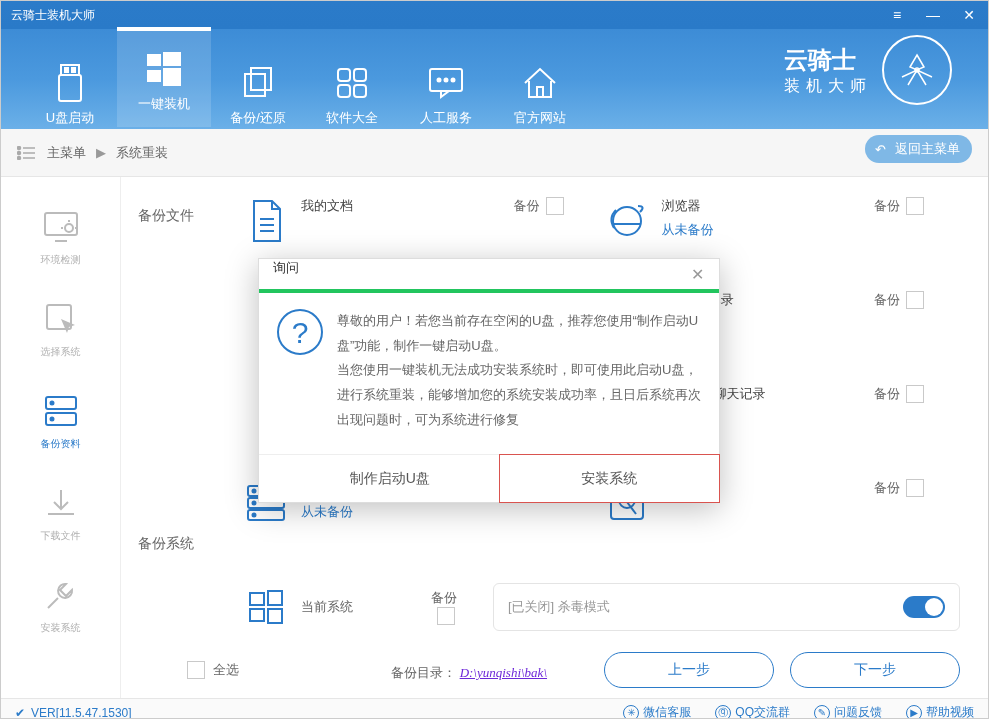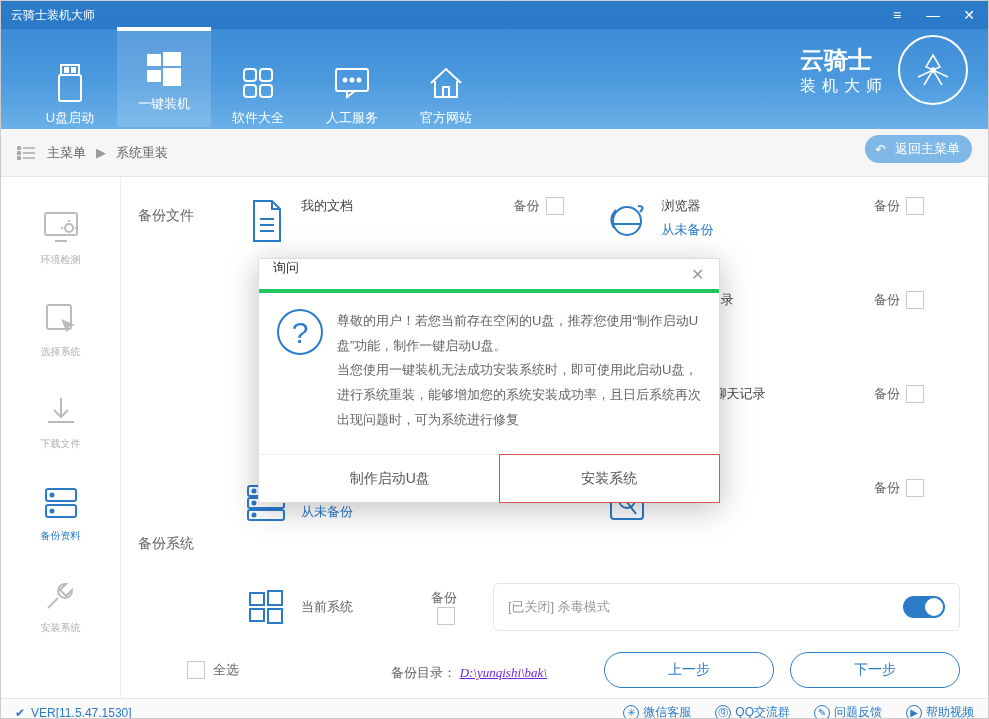--- a/index.html
+++ b/index.html
@@ -6,21 +6,21 @@
 body { width: 989px; height: 719px; overflow: hidden; background: #f5f5f5; border: 1px solid #ccc; }
 
 .titlebar { height: 28px; background: linear-gradient(180deg,#2b7bc9 0%,#2a7ac8 100%); display: flex; align-items: center; padding: 0 10px; color: #fff; font-size: 12px; position: relative; }
 .titlebar .spacer { flex: 1; }
 .titlebar .win-btn { width: 18px; height: 18px; margin-left: 18px; color: #fff; font-size: 14px; display: flex; align-items: center; justify-content: center; cursor: pointer; }
 
 .topbar { height: 100px; background: linear-gradient(180deg,#3d8cd6 0%,#4b99de 50%,#6bb0e8 100%); display: flex; align-items: center; color: #fff; position: relative; padding-left: 22px; }
 .nav-item { display: flex; flex-direction: column; align-items: center; justify-content: center; width: 94px; height: 100px; font-size: 13px; cursor: pointer; margin-top: 32px; }
 .nav-item.active { background: rgba(255,255,255,0.15); border-top: 4px solid #fff; margin-top: -4px; padding-top: 4px; }
 .nav-icon { width: 40px; height: 40px; margin-bottom: 6px; display:flex; align-items:center; justify-content:center; }
-.brand { position:absolute; right: 20px; top: 6px; display:flex; align-items:center;margin-left:33px; }
+.brand { position:absolute; right: 36px; top: 6px; display:flex; align-items:center;margin-left:33px; }
 .brand-text { display:flex; flex-direction:column; align-items:flex-start; margin-right:10px; }
 .brand-text .cn { font-size:24px; font-weight:bold; }
 .brand-text .sub { font-size:16px; letter-spacing: 6px; }
 .brand-seal { width:70px; height:70px; border:2px solid #fff; border-radius:50%; display:flex; align-items:center; justify-content:center; }
 
 .breadcrumb { height: 48px; background: #f6f6f6; border-bottom: 1px solid #e6e6e6; display:flex; align-items:center; padding: 0 16px; font-size:13px; color:#666; position: relative; }
 .breadcrumb .crumb-ico { width:22px; height:18px; margin-right:8px; display:flex; align-items:center; }
 .breadcrumb .arrow { margin: 0 10px; color:#999; }
 .back-btn { position:absolute; right:16px; top:6px; height:28px; padding:0 12px 0 30px; border-radius:14px; background:#7fb8e6; color:#fff; font-size:13px; display:flex; align-items:center; cursor:pointer; }
 .back-btn .undo { position:absolute; left:10px; }
@@ -103,20 +103,29 @@
           <rect x="2" y="4" width="14" height="12"></rect>
           <rect x="18" y="2" width="18" height="14"></rect>
           <rect x="2" y="20" width="14" height="12"></rect>
           <rect x="18" y="18" width="18" height="18"></rect>
         </svg>
       </div>
     <span>一键装机</span>
   </div>
   <div class="nav-item">
     <div class="nav-icon">
+        <svg width="38" height="38" viewBox="0 0 38 38" fill="none" stroke="#fff" stroke-width="2">
+          <rect x="6" y="10" width="20" height="22"></rect>
+          <rect x="12" y="4" width="20" height="22"></rect>
+        </svg>
+      </div>
+    <span>备份/还原</span>
+  </div>
+  <div class="nav-item">
+    <div class="nav-icon">
         <svg width="34" height="34" viewBox="0 0 34 34" fill="none" stroke="#fff" stroke-width="2">
           <rect x="3" y="3" width="12" height="12" rx="3"></rect>
           <rect x="19" y="3" width="12" height="12" rx="3"></rect>
           <rect x="3" y="19" width="12" height="12" rx="3"></rect>
           <rect x="19" y="19" width="12" height="12" rx="3"></rect>
         </svg>
       </div>
     <span>软件大全</span>
   </div>
   <div class="nav-item">
@@ -192,40 +201,40 @@
     </div>
     <div class="side-item">
       <div class="side-ico">
           <svg width="36" height="36" viewBox="0 0 36 36" fill="none" stroke="#bbb" stroke-width="2">
             <rect x="4" y="4" width="24" height="24" rx="2"></rect>
             <path d="M18 18 L32 24 L26 26 L24 32 Z" fill="#bbb" stroke="none"></path>
           </svg>
         </div>
       <span>选择系统</span>
     </div>
-    <div class="side-item">
-      <div class="side-ico">
-          <svg width="34" height="34" viewBox="0 0 34 34" fill="none" stroke="#bbb" stroke-width="2">
-            <path d="M17 4 V22"></path>
-            <path d="M10 16 L17 23 L24 16"></path>
-            <path d="M4 28 H30"></path>
-          </svg>
-        </div>
-      <span>下载文件</span>
-    </div>
     <div class="side-item active">
       <div class="side-ico">
           <svg width="38" height="34" viewBox="0 0 38 34" fill="none" stroke="#2b7bc9" stroke-width="2">
             <rect x="4" y="3" width="30" height="12" rx="2"></rect>
             <rect x="4" y="19" width="30" height="12" rx="2"></rect>
             <circle cx="10" cy="9" r="1.5" fill="#2b7bc9"></circle>
             <circle cx="10" cy="25" r="1.5" fill="#2b7bc9"></circle>
           </svg>
         </div>
       <span>备份资料</span>
+    </div>
+    <div class="side-item">
+      <div class="side-ico">
+          <svg width="34" height="34" viewBox="0 0 34 34" fill="none" stroke="#bbb" stroke-width="2">
+            <path d="M17 4 V22"></path>
+            <path d="M10 16 L17 23 L24 16"></path>
+            <path d="M4 28 H30"></path>
+          </svg>
+        </div>
+      <span>下载文件</span>
     </div>
     <div class="side-item">
       <div class="side-ico">
           <svg width="34" height="34" viewBox="0 0 34 34" fill="none" stroke="#bbb" stroke-width="2">
             <path d="M22 6 a7 7 0 1 0 6 6 L22 18 L16 12 Z"></path>
             <path d="M14 20 L4 30"></path>
           </svg>
         </div>
       <span>安装系统</span>
     </div>

